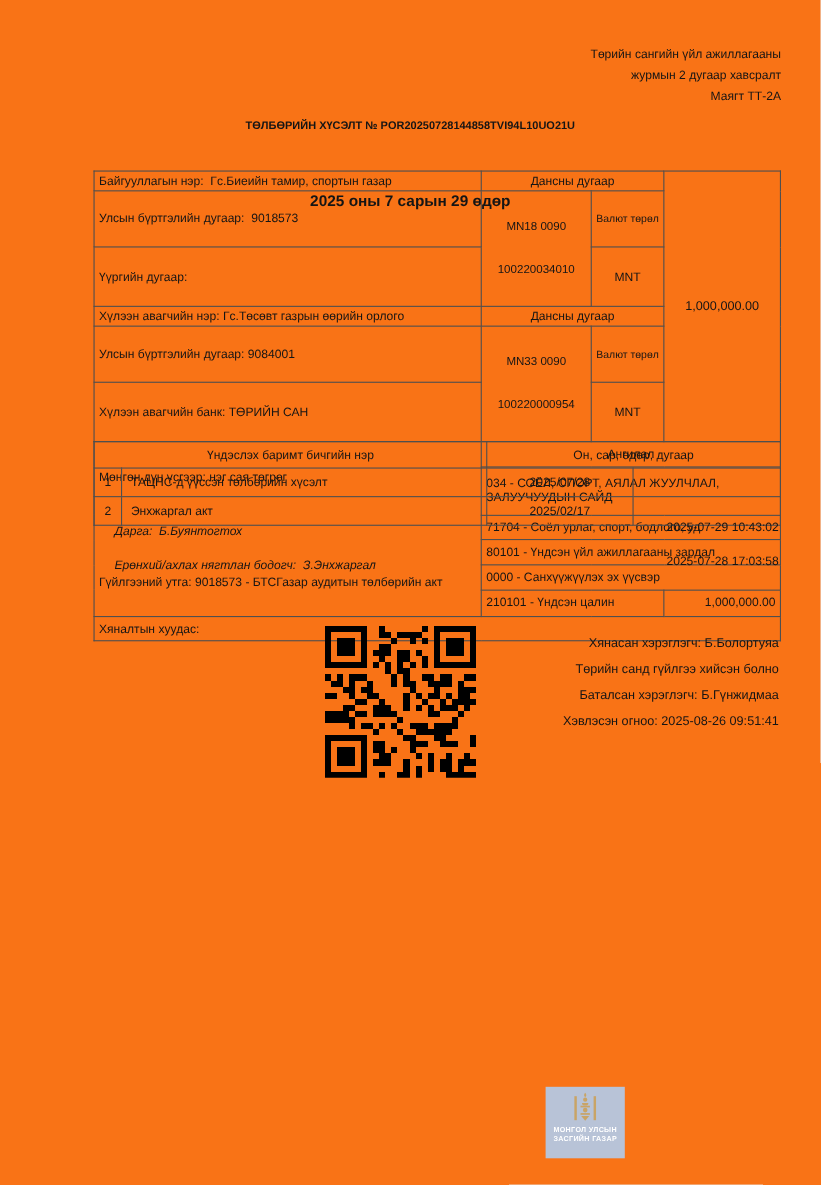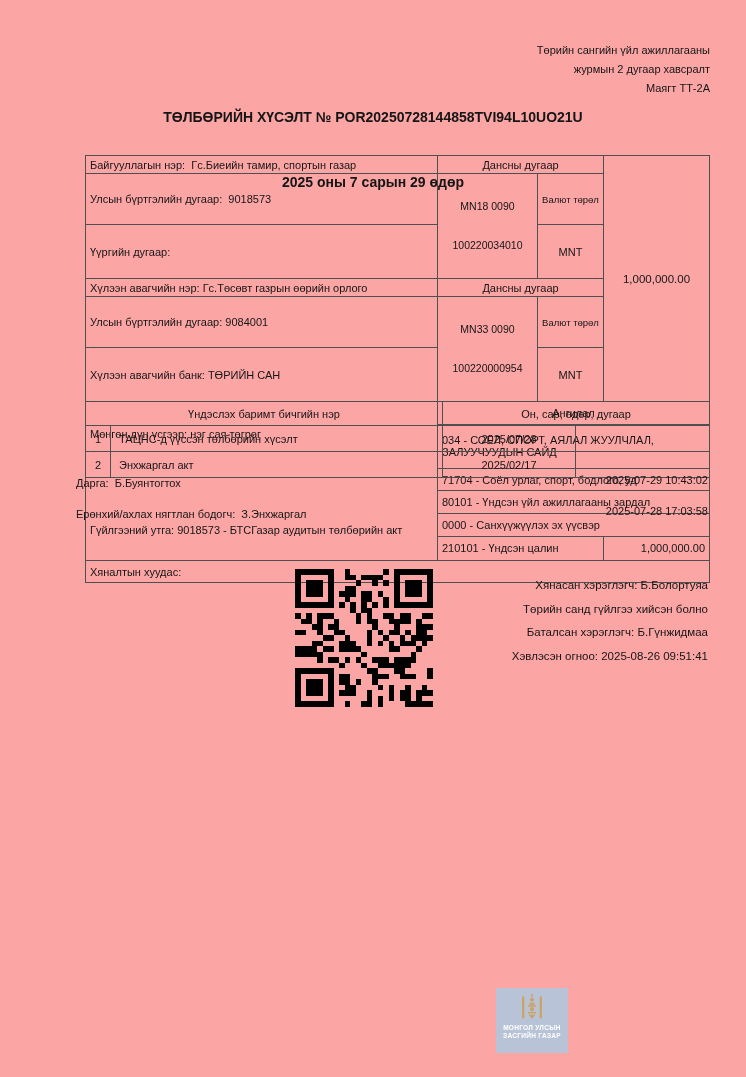--- a/index.html
+++ b/index.html
@@ -1,37 +1,37 @@
 <!DOCTYPE html>
 <html><head>
 <meta charset="utf-8">
 <style>
   html,body{margin:0;padding:0;background:#e9e9e9;}
-  .page{position:relative;width:746px;height:1077px;background:#fca5a5;
+  .page{position:relative;width:746px;height:1077px;background:#f97316;
         font-family:"Liberation Sans",sans-serif;color:#151515;overflow:hidden;margin:0 auto;}
 
   .hdr{position:absolute;top:41px;right:36px;text-align:right;font-size:11px;line-height:19px;}
 
-  .title{position:absolute;top:109px;left:0;width:100%;text-align:center;font-weight:bold;font-size:14px;}
+  .title{position:absolute;top:109px;left:0;width:100%;text-align:center;font-weight:bold;font-size:10px;}
   .subtitle{position:absolute;top:130px;left:0;width:100%;text-align:center;font-weight:bold;font-size:14px;margin-top:44px;}
 
   table.main{position:absolute;left:85px;top:155px;width:624px;border-collapse:collapse;
              table-layout:fixed;font-size:11px;}
   table.docs{position:absolute;left:85px;top:401px;width:624px;border-collapse:collapse;
              table-layout:fixed;font-size:11px;}
   td{border:1px solid #4f4f4f;padding:0 4px;vertical-align:middle;white-space:pre-wrap;overflow:hidden;}
   .c{text-align:center;}
   .r{text-align:right;}
   .small{font-size:9.5px;padding:0 1px;}
   .acct{font-size:10.5px;line-height:13px;text-align:center;padding:0 1px;}
   .amt{font-size:11.5px;text-align:center;}
   .wordcell{vertical-align:top;padding-top:2px;}
   .txn{margin-top:60px;}
 
-  .sig{position:absolute;left:76px;font-size:11px;white-space:pre-wrap;}
+  .sig{position:absolute;left:104px;font-size:11px;white-space:pre-wrap;font-style:italic;}
   .sigtime{position:absolute;right:38px;font-size:11px;}
 
   .qr{position:absolute;left:295px;top:569px;width:138px;height:138px;}
 
   .approval{position:absolute;right:38px;top:574px;text-align:right;font-size:11.5px;line-height:23.5px;}
 
   .logo{position:absolute;left:496px;top:988px;width:72px;height:65px;
         display:flex;flex-direction:column;align-items:center;padding-top:5px;box-sizing:border-box;}
   .logo svg{width:20px;height:28px;display:block;}
   .logo-cap{margin-top:3px;font-size:6.5px;line-height:8px;color:#ffffff;text-align:center;

